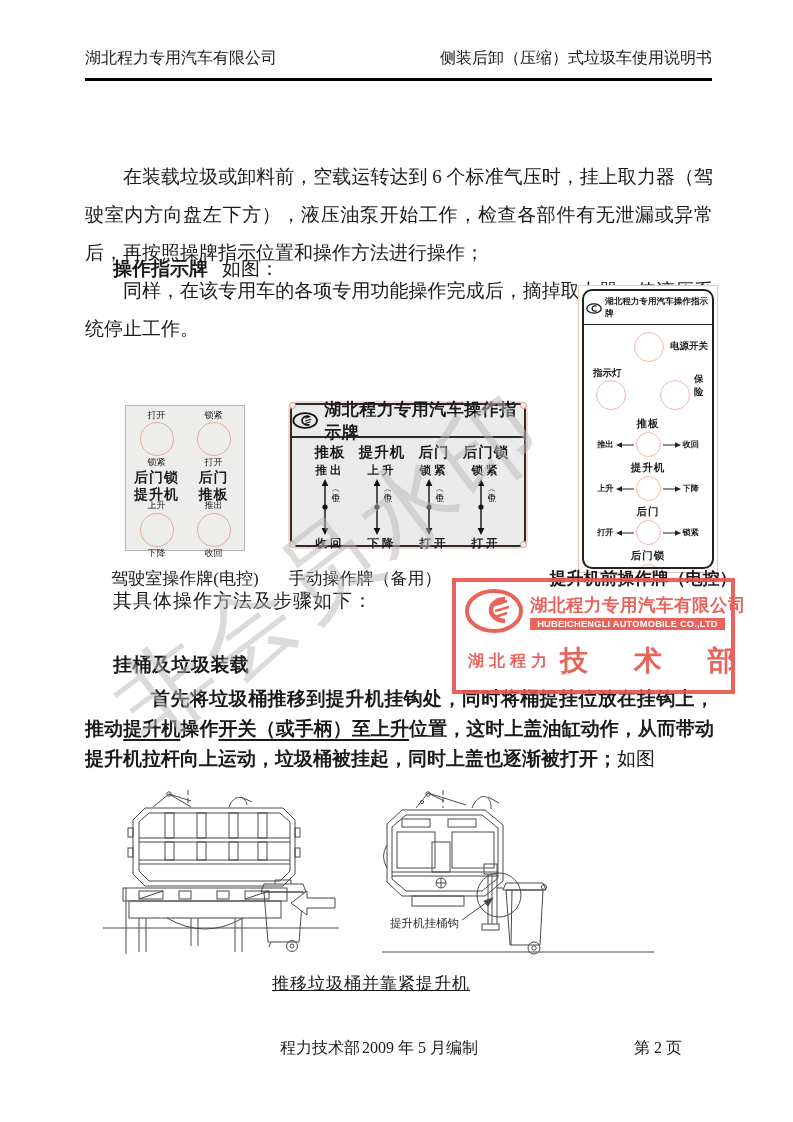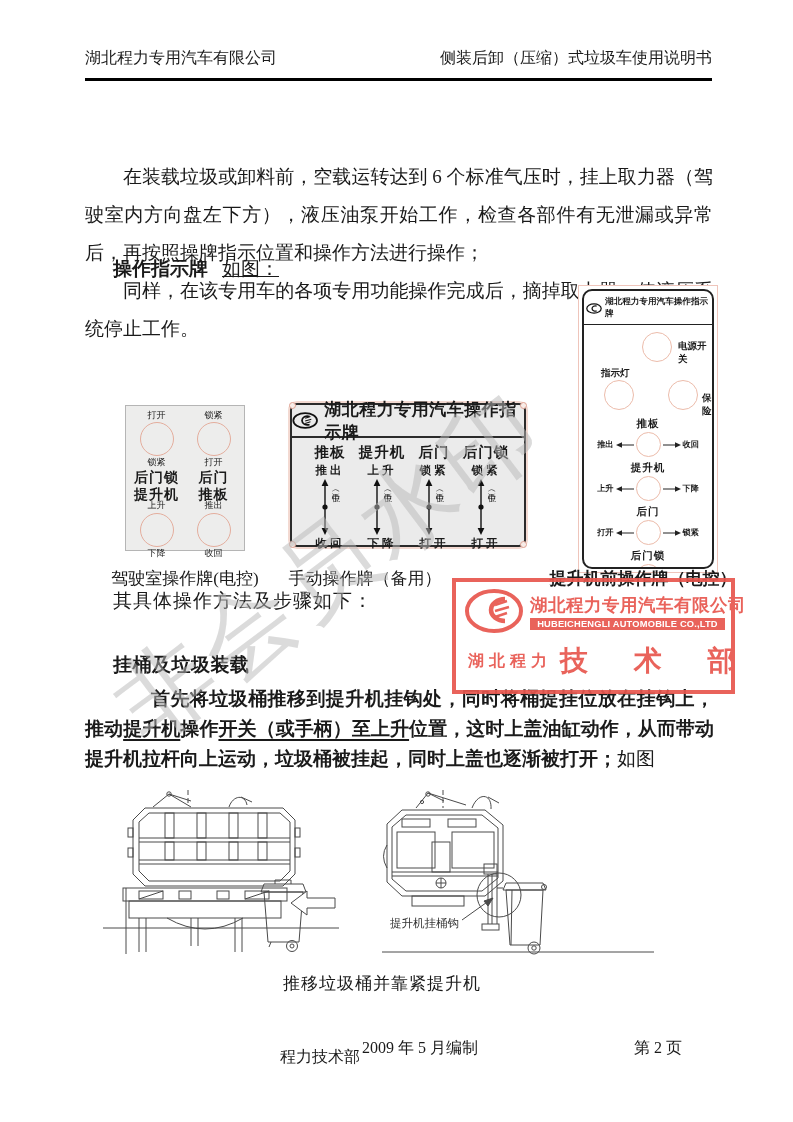--- a/index.html
+++ b/index.html
@@ -16,21 +16,21 @@
     display:flex; justify-content:space-between; align-items:flex-end;
     font-size:16px; padding-bottom:9px; border-bottom:3px solid #000;
   }
 
   
   .intro { position:absolute; left:85px; top:122px; width:628px;
            font-size:19px; line-height:38px; text-align:justify;margin-top:36px; }
   .intro p { text-indent:2em; }
   .op-heading { position:absolute; left:113px; top:256px; font-size:19px; }
   .op-heading b { font-family:"Liberation Sans", sans-serif; font-weight:bold; }
-  .op-heading .rest { margin-left:14px;text-decoration:underline; }
+  .op-heading .rest { margin-left:14px; }
 
   
   .panels { position:absolute; left:85px; top:285px; width:650px; height:300px; }
 
   
   .cab { position:absolute; left:40px; top:120px; width:120px; height:146px;
          background:#ededec; border:1px solid #b5b5b5;
          display:grid; grid-template-columns:1fr 1fr; padding:5px 2px;
          font-family:"Liberation Sans", sans-serif; }
   .cab .quad { text-align:center; line-height:1.05; }
@@ -58,21 +58,21 @@
                  font-size:8.5px; letter-spacing:0; line-height:1; }
 
   
   .lifter { position:absolute; left:493px; top:0; width:140px; height:288px;
             background:#fff; border:1px solid #efc5bb; padding:3px;
             font-family:"Liberation Sans", sans-serif; }
   .lifter-inner { border:2px solid #222; border-radius:10px; height:100%; overflow:hidden; }
   .lifter-head { display:flex; align-items:center; justify-content:center; gap:3px;
                  padding:5px 2px 4px; border-bottom:1.5px solid #222;
                  font-size:8.6px; font-weight:bold; }
-  .lifter-top { position:relative; height:88px;margin-left:8px; }
+  .lifter-top { position:relative; height:88px; }
   .lifter-top .circ { position:absolute; border:1px solid #ecbcab; border-radius:50%;
                       width:30px; height:30px; }
   .lifter-top .lab { position:absolute; font-size:9.5px; font-weight:bold; }
   .l-sect { text-align:center; margin-top:4px; }
   .l-label { font-size:10.5px; font-weight:bold; letter-spacing:1px; }
   .l-row { display:flex; align-items:center; justify-content:center; gap:2px; margin-top:1px; }
   .l-row .w { font-size:8.2px; font-weight:bold; }
   .l-row .circ2 { width:25px; height:25px; border:1px solid #ecbcab; border-radius:50%; }
 
   
@@ -100,24 +100,24 @@
   .bold-para { position:absolute; left:85px; top:684px; width:629px;
                font-family:"Liberation Sans", sans-serif; font-weight:bold;
                font-size:19px; line-height:30px; text-align:justify; text-indent:66px; }
   .bold-para .u { text-decoration:underline; text-decoration-thickness:1.5px; text-underline-offset:4px; }
   .bold-para .reg { font-family:"Liberation Serif", serif; font-weight:normal;margin-top:19px; }
 
   
   .figures { position:absolute; left:0; top:790px; width:793px; height:185px; }
   .fig-left { position:absolute; left:95px; top:0; }
   .fig-right { position:absolute; left:372px; top:0; }
-  .fig-caption { position:absolute; left:283px; top:972px; font-size:17px; letter-spacing:1px; }
-
-  
-  .footer-dept { position:absolute; left:280px; top:1038px; font-size:16px;margin-top:9px; }
+  .fig-caption { position:absolute; left:272px; top:972px; font-size:17px; letter-spacing:1px;text-decoration:underline; }
+
+  
+  .footer-dept { position:absolute; left:280px; top:1038px; font-size:16px; }
   .footer-date { position:absolute; left:362px; top:1038px; font-size:16px; }
   .footer-page { position:absolute; left:634px; top:1038px; font-size:16px; }
 
   
   .watermark { position:absolute; left:330px; top:568px; z-index:40; pointer-events:none;
                transform:translate(-50%,-50%) rotate(-37deg);
                font-size:96px; letter-spacing:5px; color:#b9b9b9; opacity:0.5; white-space:nowrap; }
 </style>
 </head>
 <body>
@@ -247,21 +247,21 @@
             <path d="M20,5 A6,5 0 1 0 20,14" fill="none" stroke="#111" stroke-width="2.4"></path>
           </svg>
           <span>湖北程力专用汽车操作指示牌</span>
         </div>
         <div class="lifter-top">
           <div class="circ" style="left:50px; top:7px;"></div>
           <span class="lab" style="left:86px; top:15px;">电源开关</span>
           <span class="lab" style="left:9px; top:42px;">指示灯</span>
           <div class="circ" style="left:12px; top:55px;"></div>
           <div class="circ" style="left:76px; top:55px;"></div>
-          <span class="lab" style="left:110px; top:67px;">保险</span>
+          <span class="lab" style="left:110px; top:48px;">保险</span>
         </div>
         <div class="l-sect">
           <div class="l-label">推板</div>
           <div class="l-row">
             <span class="w">推出</span>
             <svg width="18" height="8">
                 <line x1="5" y1="4" x2="18" y2="4" stroke="#222"></line>
                 <polygon points="0,4 6,1.2 6,6.8" fill="#222"></polygon>
               </svg>
             <span class="circ2"></span>

